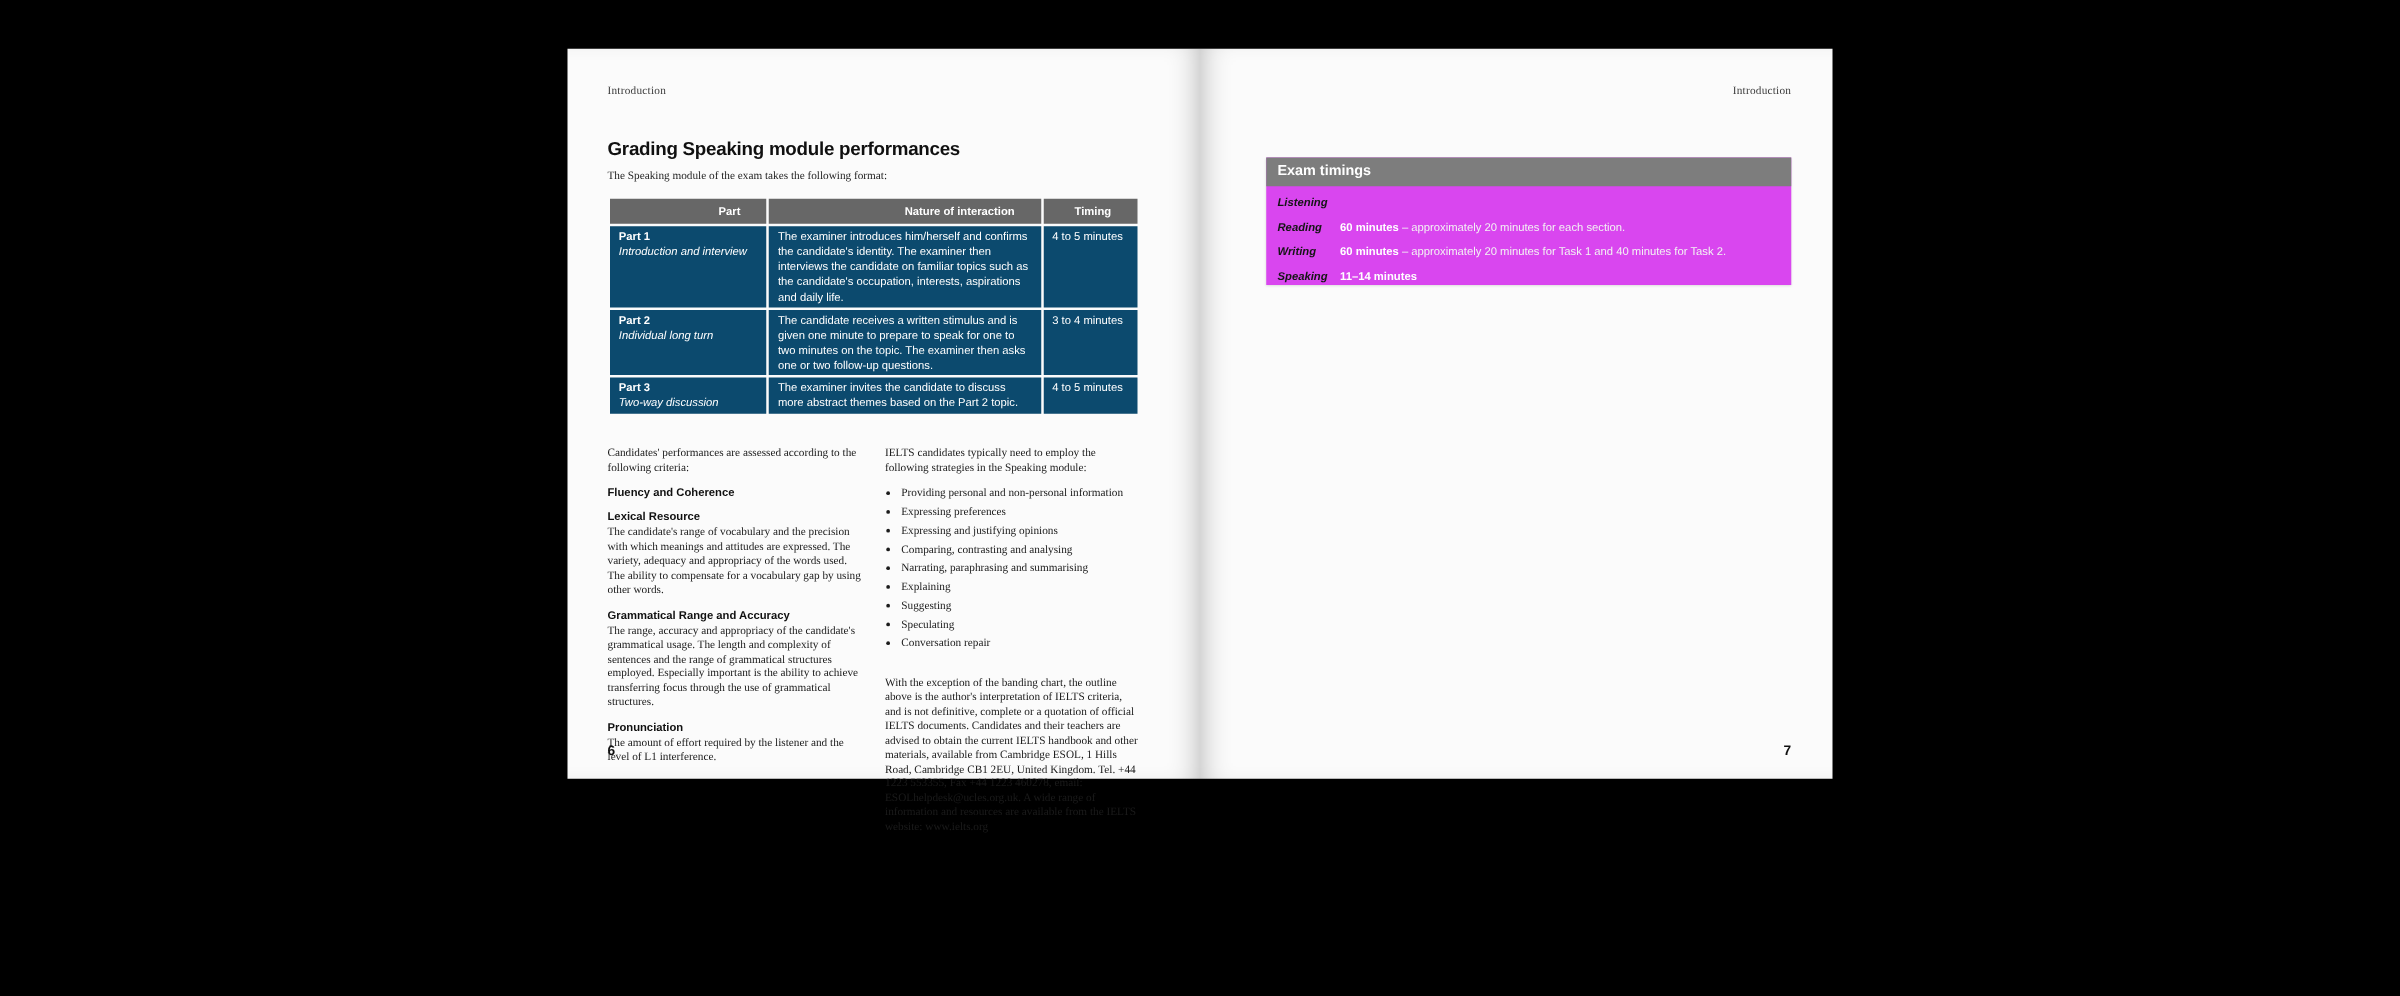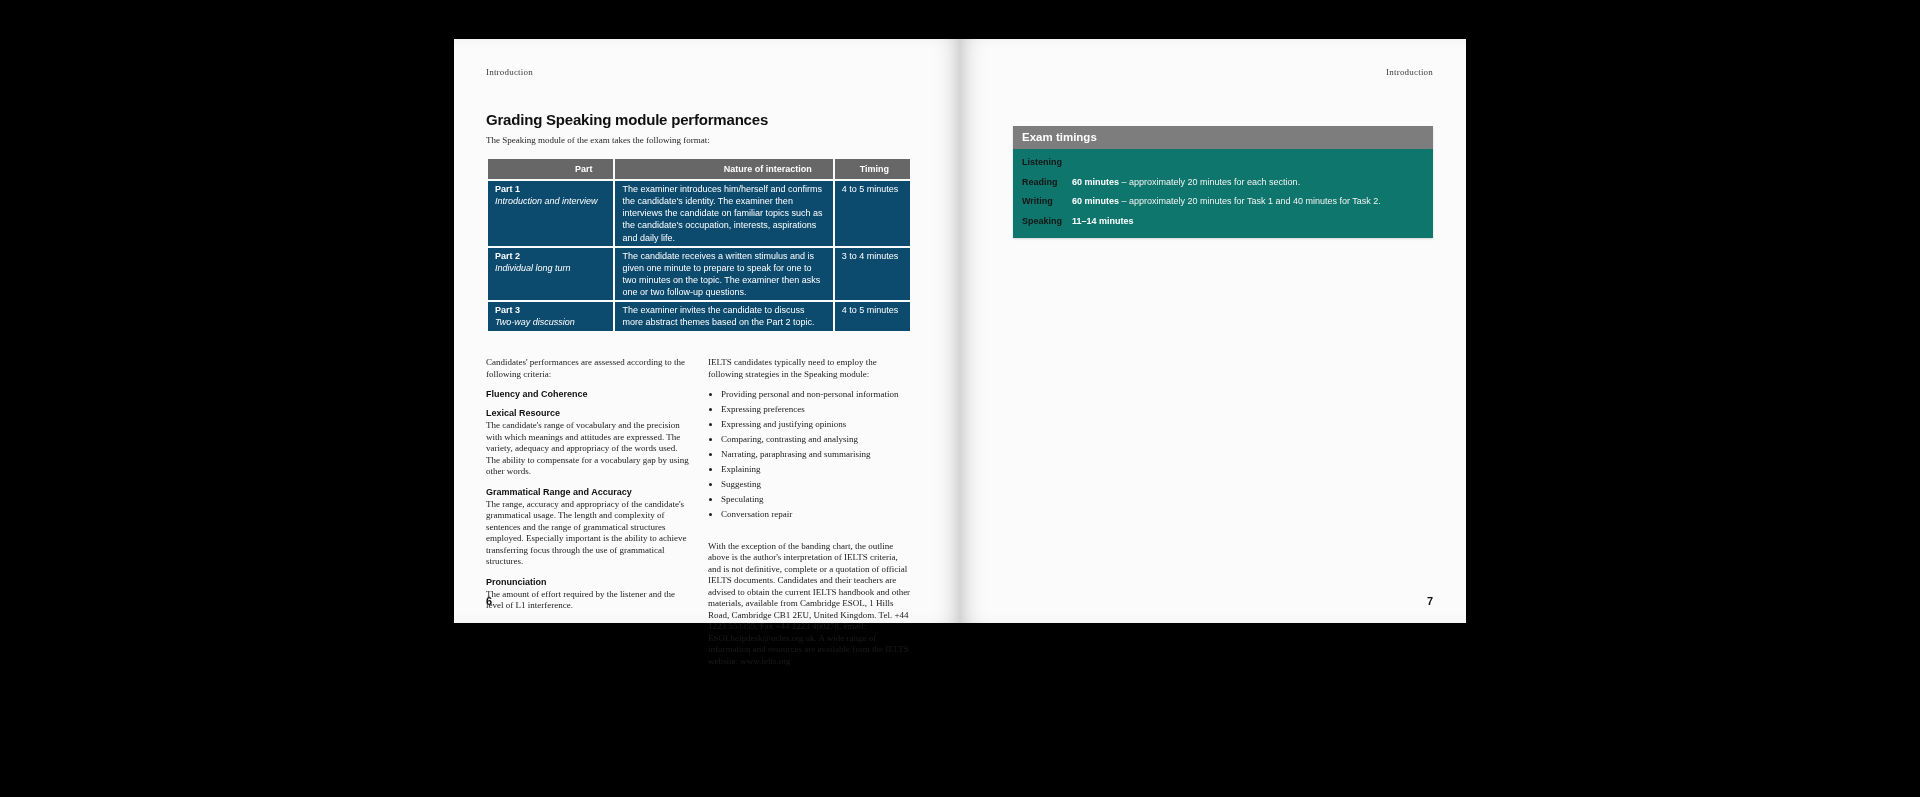--- a/index.html
+++ b/index.html
@@ -29,24 +29,24 @@
   .col { width:204px; font:9px/11.5px "Liberation Serif", serif; color:#1b1b1b; }
   .col p { margin:0 0 9px; }
   .section-heading { font:bold 9px "Liberation Sans", sans-serif; color:#101010; margin:9px 0 2px; }
   .col ul { margin:2px 0 20px; padding-left:13px; }
   .col li { margin:0 0 3.5px; }
 
   .pageno { position:absolute; bottom:16px; font:bold 11px "Liberation Sans", sans-serif; color:#101010; }
   .pageno.lp { left:32px; }
   .pageno.rp { right:33px; }
 
-  .exam-box { position:absolute; top:87px; left:53px; width:420px; background:#0f766e; padding-bottom:10px; box-shadow:0 1px 2px rgba(0,0,0,0.15); }
+  .exam-box { position:absolute; top:87px; left:53px; width:420px; background:#d946ef; box-shadow:0 1px 2px rgba(0,0,0,0.15); }
   .exam-header { background:#7d7d7d; color:#ffffff; font:bold 11.5px "Liberation Sans", sans-serif; padding:5px 9px 6px; }
   .exam-row { display:flex; align-items:baseline; padding:0 9px; margin-top:8px; font:9px/1.3 "Liberation Sans", sans-serif; }
-  .exam-label { flex:none; width:50px; font-weight:bold; color:#151515; }
+  .exam-label { flex:none; width:50px; font-weight:bold; color:#151515;font-style:italic; }
   .exam-text { color:#f3f3f3; }
   .exam-text b { color:#ffffff; }
 </style>
 </head>
 <body>
 
 <div class="stage">
   <div class="spread">
 
     <div class="page page-left">

